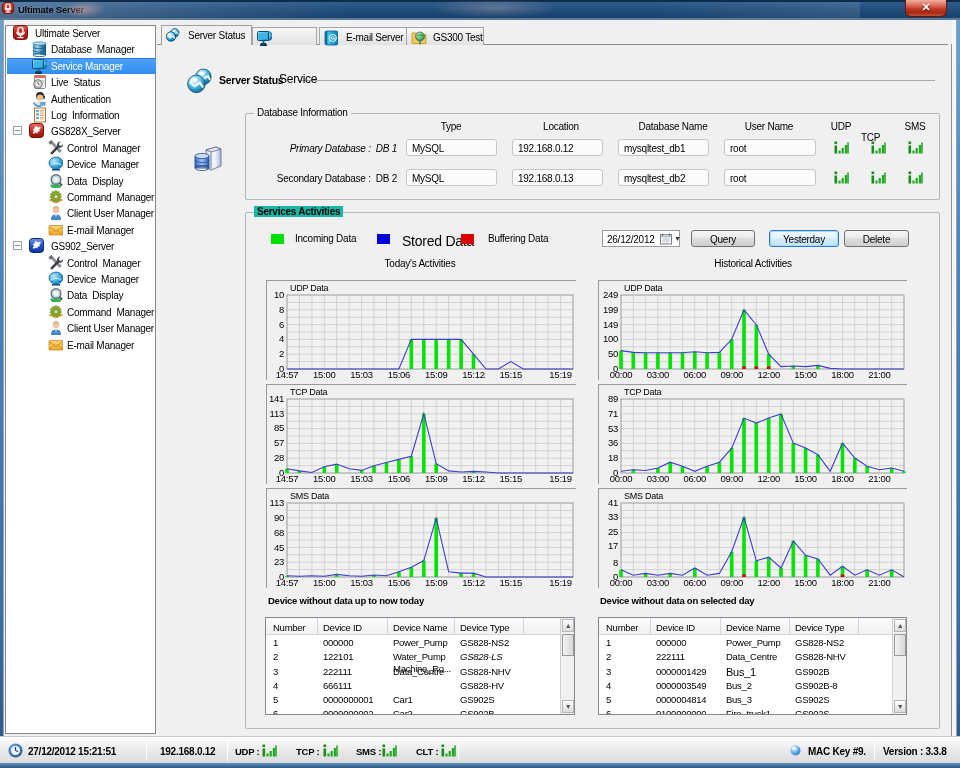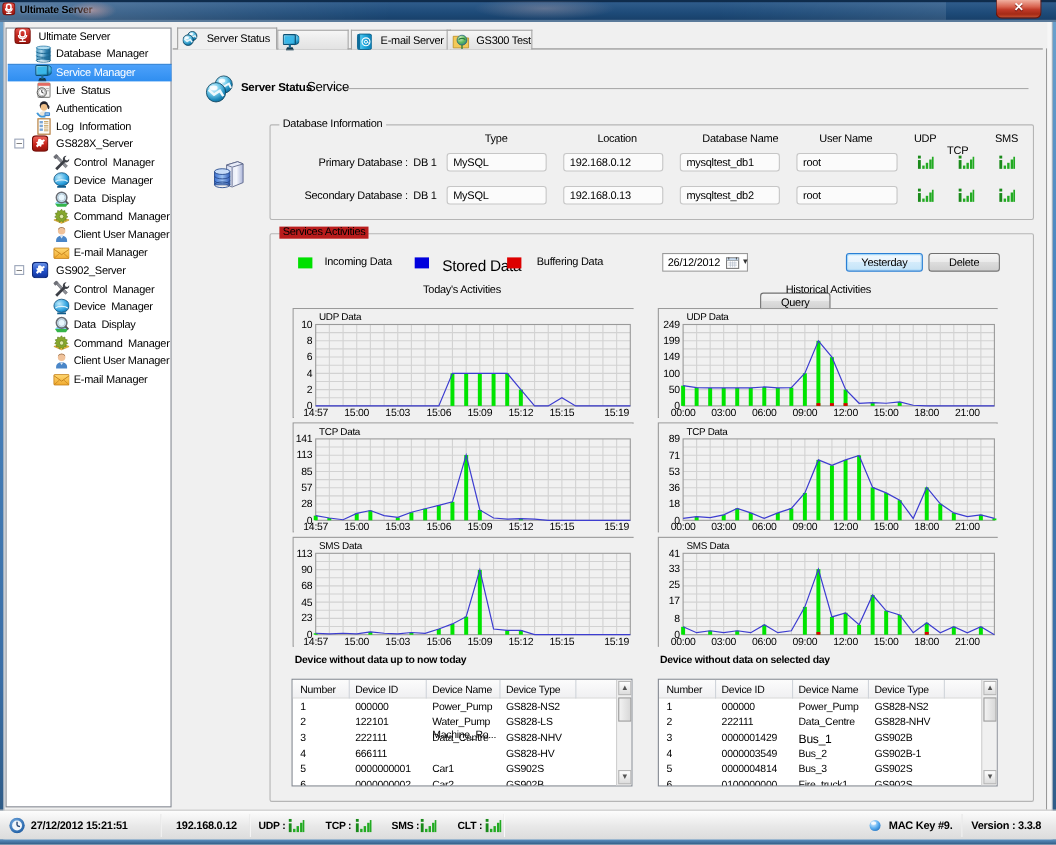--- a/index.html
+++ b/index.html
@@ -366,21 +366,21 @@
     </svg></div>
 <div class="abs" style="left:245px;top:113px;width:695px;height:87px;border:1px solid #b5b5b5;border-radius:2px;">
     <div style="position:absolute;left:8px;top:-7px;background:#f0f0f0;padding:0 3px;font-size:10px;">Database Information</div>
     <div style="position:absolute;left:155px;top:7px;width:100px;text-align:center;font-size:10px;">Type</div>
     <div style="position:absolute;left:265px;top:7px;width:100px;text-align:center;font-size:10px;">Location</div>
     <div style="position:absolute;left:377px;top:7px;width:100px;text-align:center;font-size:10px;">Database Name</div>
     <div style="position:absolute;left:473px;top:7px;width:100px;text-align:center;font-size:10px;">User Name</div>
     <div style="position:absolute;left:578px;top:7px;width:34px;text-align:center;font-size:10px;">UDP</div>
     <div style="position:absolute;left:615px;top:18px;width:34px;text-align:left;font-size:10px;">TCP</div>
     <div style="position:absolute;left:652px;top:7px;width:34px;text-align:center;font-size:10px;">SMS</div>
-    <div style="position:absolute;left:0px;top:29px;width:151px;text-align:right;font-size:10px;white-space:pre;">Primary Database :  DB 1</div>
+    <div style="position:absolute;left:0px;top:29px;width:151px;text-align:right;font-size:10px;white-space:pre;font-style:italic;">Primary Database :  DB 1</div>
     <div style="position:absolute;left:160px;top:25px;width:91px;height:17px;background:#fbfbfb;border:1px solid #c6c6c6;border-radius:3px;font-size:10px;color:#000;padding:3px 0 0 5px;">MySQL</div>
     <div style="position:absolute;left:266px;top:25px;width:91px;height:17px;background:#fbfbfb;border:1px solid #c6c6c6;border-radius:3px;font-size:10px;color:#000;padding:3px 0 0 5px;">192.168.0.12</div>
     <div style="position:absolute;left:372px;top:25px;width:91px;height:17px;background:#fbfbfb;border:1px solid #c6c6c6;border-radius:3px;font-size:10px;color:#000;padding:3px 0 0 5px;">mysqltest_db1</div>
     <div style="position:absolute;left:478px;top:25px;width:92px;height:17px;background:#fbfbfb;border:1px solid #c6c6c6;border-radius:3px;font-size:10px;color:#000;padding:3px 0 0 5px;">root</div>
     <div style="position:absolute;left:588px;top:27px;"><svg width="15" height="13" viewBox="0 0 15 13" style="">
         <rect x="0.5" y="4.5" width="2.6" height="8" fill="#1a8a1a"></rect>
         <rect x="0.5" y="0.5" width="2.6" height="2.6" fill="#1a8a1a"></rect>
         <rect x="4.4" y="9.5" width="2.2" height="3" fill="#22aa22"></rect>
         <rect x="7.6" y="7" width="2.2" height="5.5" fill="#22aa22"></rect>
         <rect x="10.8" y="4" width="2.2" height="8.5" fill="#22aa22"></rect>
@@ -395,21 +395,21 @@
         <rect x="13.2" y="1.5" width="1.6" height="11" fill="#22aa22"></rect>
       </svg></div>
     <div style="position:absolute;left:662px;top:27px;"><svg width="15" height="13" viewBox="0 0 15 13" style="">
         <rect x="0.5" y="4.5" width="2.6" height="8" fill="#1a8a1a"></rect>
         <rect x="0.5" y="0.5" width="2.6" height="2.6" fill="#1a8a1a"></rect>
         <rect x="4.4" y="9.5" width="2.2" height="3" fill="#22aa22"></rect>
         <rect x="7.6" y="7" width="2.2" height="5.5" fill="#22aa22"></rect>
         <rect x="10.8" y="4" width="2.2" height="8.5" fill="#22aa22"></rect>
         <rect x="13.2" y="1.5" width="1.6" height="11" fill="#22aa22"></rect>
       </svg></div>
-    <div style="position:absolute;left:0px;top:59px;width:151px;text-align:right;font-size:10px;white-space:pre;">Secondary Database :  DB 1</div>
+    <div style="position:absolute;left:0px;top:59px;width:151px;text-align:right;font-size:10px;white-space:pre;">Secondary Database :  DB 2</div>
     <div style="position:absolute;left:160px;top:55px;width:91px;height:17px;background:#fbfbfb;border:1px solid #c6c6c6;border-radius:3px;font-size:10px;color:#000;padding:3px 0 0 5px;">MySQL</div>
     <div style="position:absolute;left:266px;top:55px;width:91px;height:17px;background:#fbfbfb;border:1px solid #c6c6c6;border-radius:3px;font-size:10px;color:#000;padding:3px 0 0 5px;">192.168.0.13</div>
     <div style="position:absolute;left:372px;top:55px;width:91px;height:17px;background:#fbfbfb;border:1px solid #c6c6c6;border-radius:3px;font-size:10px;color:#000;padding:3px 0 0 5px;">mysqltest_db2</div>
     <div style="position:absolute;left:478px;top:55px;width:92px;height:17px;background:#fbfbfb;border:1px solid #c6c6c6;border-radius:3px;font-size:10px;color:#000;padding:3px 0 0 5px;">root</div>
     <div style="position:absolute;left:588px;top:57px;"><svg width="15" height="13" viewBox="0 0 15 13" style="">
         <rect x="0.5" y="4.5" width="2.6" height="8" fill="#1a8a1a"></rect>
         <rect x="0.5" y="0.5" width="2.6" height="2.6" fill="#1a8a1a"></rect>
         <rect x="4.4" y="9.5" width="2.2" height="3" fill="#22aa22"></rect>
         <rect x="7.6" y="7" width="2.2" height="5.5" fill="#22aa22"></rect>
         <rect x="10.8" y="4" width="2.2" height="8.5" fill="#22aa22"></rect>
@@ -426,34 +426,34 @@
     <div style="position:absolute;left:662px;top:57px;"><svg width="15" height="13" viewBox="0 0 15 13" style="">
         <rect x="0.5" y="4.5" width="2.6" height="8" fill="#1a8a1a"></rect>
         <rect x="0.5" y="0.5" width="2.6" height="2.6" fill="#1a8a1a"></rect>
         <rect x="4.4" y="9.5" width="2.2" height="3" fill="#22aa22"></rect>
         <rect x="7.6" y="7" width="2.2" height="5.5" fill="#22aa22"></rect>
         <rect x="10.8" y="4" width="2.2" height="8.5" fill="#22aa22"></rect>
         <rect x="13.2" y="1.5" width="1.6" height="11" fill="#22aa22"></rect>
       </svg></div>
   </div>
 <div class="abs" style="left:245px;top:212px;width:695px;height:517px;border:1px solid #b5b5b5;border-radius:2px;">
-    <div style="position:absolute;left:8px;top:-7px;background:#b91c1c;padding:0 3px;font-size:10px;">Services Activities</div>
+    <div style="position:absolute;left:8px;top:-7px;background:#14b8a6;padding:0 3px;font-size:10px;font-weight:bold;">Services Activities</div>
     <div style="position:absolute;left:25px;top:21px;width:13px;height:10px;background:#00e000;"></div>
     <div style="position:absolute;left:49px;top:20px;font-size:10px;">Incoming Data</div>
     <div style="position:absolute;left:131px;top:21px;width:13px;height:10px;background:#0000dd;"></div>
     <div style="position:absolute;left:156px;top:20px;font-size:14px;">Stored Data</div>
     <div style="position:absolute;left:215px;top:21px;width:13px;height:10px;background:#dd0000;"></div>
     <div style="position:absolute;left:242px;top:20px;font-size:10px;">Buffering Data</div>
     <div style="position:absolute;left:356px;top:17px;width:78px;height:17px;background:#fff;border:1px solid #9a9a9a;font-size:10px;padding:3px 0 0 4px;white-space:nowrap;">26/12/2012<span style="position:absolute;left:57px;top:2px;"><svg width="13" height="12" viewBox="0 0 13 12" style="">
           <rect x="0.5" y="1.5" width="11" height="9.5" fill="#fff" stroke="#7a7a7a"></rect>
           <rect x="0.5" y="1.5" width="11" height="2.4" fill="#c8ddf2" stroke="#7a7a7a" stroke-width="0.5"></rect>
           <path d="M2.5 0.8 v2 M9.5 0.8 v2" stroke="#555" stroke-width="1"></path>
           <path d="M2 6 h8 M2 8 h8 M4 4.6 v5.5 M6 4.6 v5.5 M8 4.6 v5.5" stroke="#b0b8c8" stroke-width="0.6"></path>
         </svg></span><span style="position:absolute;left:71px;top:4px;font-size:7px;color:#333;letter-spacing:0;">▼</span></div>
-    <div style="position:absolute;left:445px;top:17px;width:64px;height:17px;background:linear-gradient(#f4f4f4,#ebebeb 45%,#dedede 46%,#cfcfcf);border:1px solid #707070;border-radius:3px;text-align:center;font-size:10px;color:#000;padding-top:3px;margin-top:36px;">Query</div>
+    <div style="position:absolute;left:445px;top:17px;width:64px;height:17px;background:linear-gradient(#f4f4f4,#ebebeb 45%,#dedede 46%,#cfcfcf);border:1px solid #707070;border-radius:3px;text-align:center;font-size:10px;color:#000;padding-top:3px;">Query</div>
     <div style="position:absolute;left:523px;top:17px;width:70px;height:17px;background:linear-gradient(#f2f9fe,#e8f4fd 45%,#d5ecfb 46%,#c4e4f8);border:1px solid #2a7fd4;box-shadow:0 0 0 1px #a8d8f8 inset;border-radius:3px;text-align:center;font-size:10px;color:#000;padding-top:3px;">Yesterday</div>
     <div style="position:absolute;left:598px;top:17px;width:65px;height:17px;background:linear-gradient(#f4f4f4,#ebebeb 45%,#dedede 46%,#cfcfcf);border:1px solid #707070;border-radius:3px;text-align:center;font-size:10px;color:#000;padding-top:3px;">Delete</div>
     <div style="position:absolute;left:114px;top:45px;width:120px;text-align:center;font-size:10px;">Today's  Activities</div>
     <div style="position:absolute;left:447px;top:45px;width:120px;text-align:center;font-size:10px;">Historical  Activities</div>
   </div>
 <div class="abs" style="left:266px;top:280px;width:310px;height:100px;border:1px solid #9a9a9a;"><svg width="310" height="100">
       <rect x="0" y="0" width="310" height="100" fill="#f0f0f0"></rect>
       <rect x="20" y="14.0" width="286" height="74.0" fill="#f1f1f1" stroke="none"></rect>
       <path d="M32.4 14.0V88.0 M44.9 14.0V88.0 M57.3 14.0V88.0 M69.7 14.0V88.0 M82.2 14.0V88.0 M94.6 14.0V88.0 M107.0 14.0V88.0 M119.5 14.0V88.0 M131.9 14.0V88.0 M144.3 14.0V88.0 M156.8 14.0V88.0 M169.2 14.0V88.0 M181.7 14.0V88.0 M194.1 14.0V88.0 M206.5 14.0V88.0 M219.0 14.0V88.0 M231.4 14.0V88.0 M243.8 14.0V88.0 M256.3 14.0V88.0 M268.7 14.0V88.0 M281.1 14.0V88.0 M293.6 14.0V88.0 M20 21.4H306 M20 28.8H306 M20 36.2H306 M20 43.6H306 M20 51.0H306 M20 58.4H306 M20 65.8H306 M20 73.2H306 M20 80.6H306" stroke="#d2d2d2" stroke-width="1" fill="none"></path>
       <rect x="20" y="14.0" width="286" height="74.0" fill="none" stroke="#9a9a9a"></rect>
@@ -677,21 +677,21 @@
     <div style="position:absolute;left:121px;top:0px;width:1px;height:17px;background:#d0d4da;"></div>
     <div style="position:absolute;left:188px;top:0px;width:1px;height:17px;background:#d0d4da;"></div>
     <div style="position:absolute;left:257px;top:0px;width:1px;height:17px;background:#d0d4da;"></div>
     <div style="position:absolute;left:7px;top:19.0px;font-size:9.5px;color:#000;">1</div>
     <div style="position:absolute;left:57px;top:19.0px;font-size:9.5px;color:#000;">000000</div>
     <div style="position:absolute;left:127px;top:19.0px;font-size:9.5px;color:#000;">Power_Pump</div>
     <div style="position:absolute;left:194px;top:19.0px;font-size:9.5px;color:#000;">GS828-NS2</div>
     <div style="position:absolute;left:7px;top:33.2px;font-size:9.5px;color:#000;">2</div>
     <div style="position:absolute;left:57px;top:33.2px;font-size:9.5px;color:#000;">122101</div>
     <div style="position:absolute;left:127px;top:33.2px;font-size:9.5px;color:#000;">Water_Pump</div>
-    <div style="position:absolute;left:194px;top:33.2px;font-size:9.5px;color:#000;">GS828-LS</div>
+    <div style="position:absolute;left:194px;top:33.2px;font-size:9.5px;color:#000;font-style:italic;">GS828-LS</div>
     <div style="position:absolute;left:7px;top:47.5px;font-size:9.5px;color:#000;">3</div>
     <div style="position:absolute;left:57px;top:47.5px;font-size:9.5px;color:#000;">222111</div>
     <div style="position:absolute;left:127px;top:47.5px;font-size:9.5px;color:#000;">Data_Centre</div>
     <div style="position:absolute;left:194px;top:47.5px;font-size:9.5px;color:#000;">GS828-NHV</div>
     <div style="position:absolute;left:7px;top:61.8px;font-size:9.5px;color:#000;">4</div>
     <div style="position:absolute;left:57px;top:61.8px;font-size:9.5px;color:#000;">666111</div>
     <div style="position:absolute;left:127px;top:45px;font-size:9.5px;color:#000;">Machine_Ro...</div>
     <div style="position:absolute;left:194px;top:61.8px;font-size:9.5px;color:#000;">GS828-HV</div>
     <div style="position:absolute;left:7px;top:76.0px;font-size:9.5px;color:#000;">5</div>
     <div style="position:absolute;left:57px;top:76.0px;font-size:9.5px;color:#000;">0000000001</div>
@@ -725,21 +725,21 @@
     <div style="position:absolute;left:57px;top:33.2px;font-size:9.5px;color:#000;">222111</div>
     <div style="position:absolute;left:127px;top:33.2px;font-size:9.5px;color:#000;">Data_Centre</div>
     <div style="position:absolute;left:196px;top:33.2px;font-size:9.5px;color:#000;">GS828-NHV</div>
     <div style="position:absolute;left:7px;top:47.5px;font-size:9.5px;color:#000;">3</div>
     <div style="position:absolute;left:57px;top:47.5px;font-size:9.5px;color:#000;">0000001429</div>
     <div style="position:absolute;left:127px;top:47.5px;font-size:11px;color:#000;">Bus_1</div>
     <div style="position:absolute;left:196px;top:47.5px;font-size:9.5px;color:#000;">GS902B</div>
     <div style="position:absolute;left:7px;top:61.8px;font-size:9.5px;color:#000;">4</div>
     <div style="position:absolute;left:57px;top:61.8px;font-size:9.5px;color:#000;">0000003549</div>
     <div style="position:absolute;left:127px;top:61.8px;font-size:9.5px;color:#000;">Bus_2</div>
-    <div style="position:absolute;left:196px;top:61.8px;font-size:9.5px;color:#000;">GS902B-1</div>
+    <div style="position:absolute;left:196px;top:61.8px;font-size:9.5px;color:#000;">GS902B-8</div>
     <div style="position:absolute;left:7px;top:76.0px;font-size:9.5px;color:#000;">5</div>
     <div style="position:absolute;left:57px;top:76.0px;font-size:9.5px;color:#000;">0000004814</div>
     <div style="position:absolute;left:127px;top:76.0px;font-size:9.5px;color:#000;">Bus_3</div>
     <div style="position:absolute;left:196px;top:76.0px;font-size:9.5px;color:#000;">GS902S</div>
     <div style="position:absolute;left:7px;top:90.2px;font-size:9.5px;color:#000;">6</div>
     <div style="position:absolute;left:57px;top:90.2px;font-size:9.5px;color:#000;">0100000000</div>
     <div style="position:absolute;left:127px;top:90.2px;font-size:9.5px;color:#000;">Fire_truck1</div>
     <div style="position:absolute;left:196px;top:90.2px;font-size:9.5px;color:#000;">GS902S</div>
     <div style="position:absolute;left:293px;top:0px;width:14px;height:96px;background:#f0f0f0;border-left:1px solid #d0d0d0;">
       <div style="position:absolute;left:1px;top:1px;width:12px;height:13px;background:linear-gradient(#fefefe,#dcdcdc);border:1px solid #b5b5b5;font:7px/11px &quot;Liberation Sans&quot;,sans-serif;text-align:center;color:#555;">▲</div>

